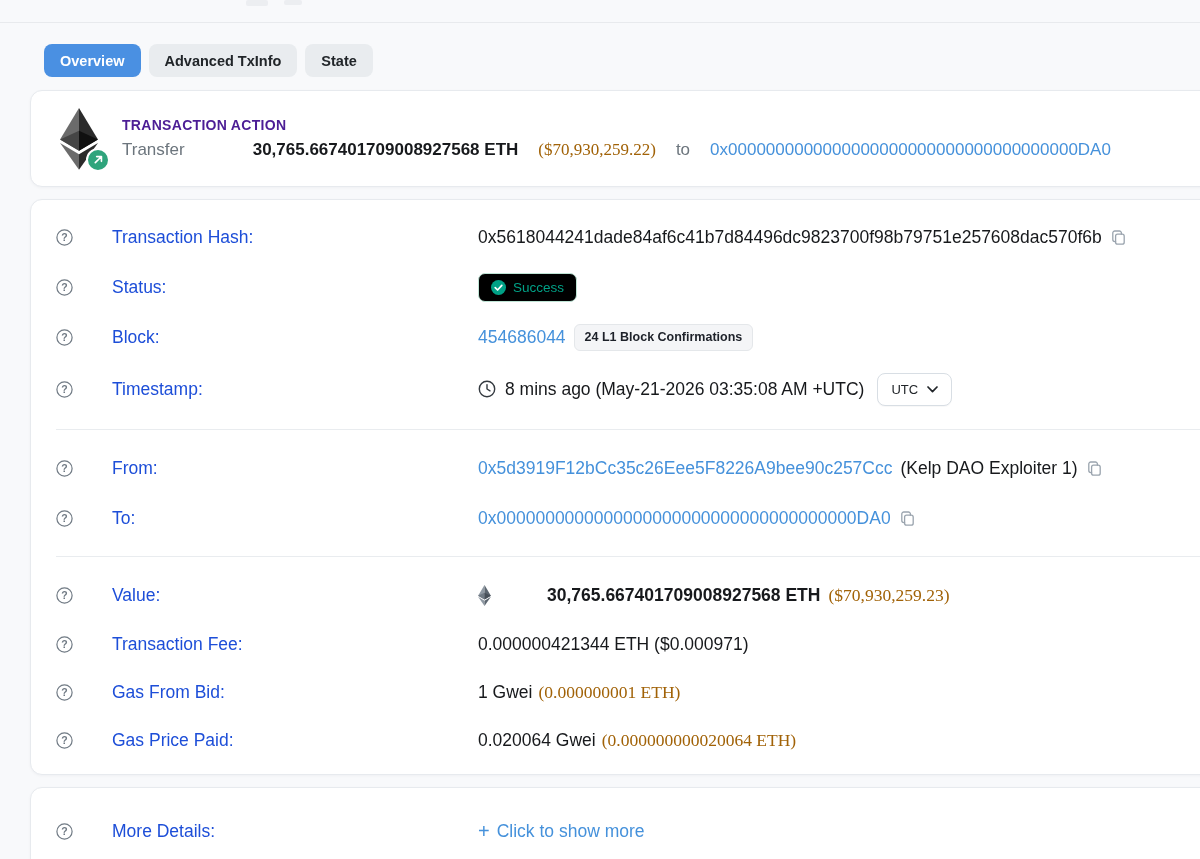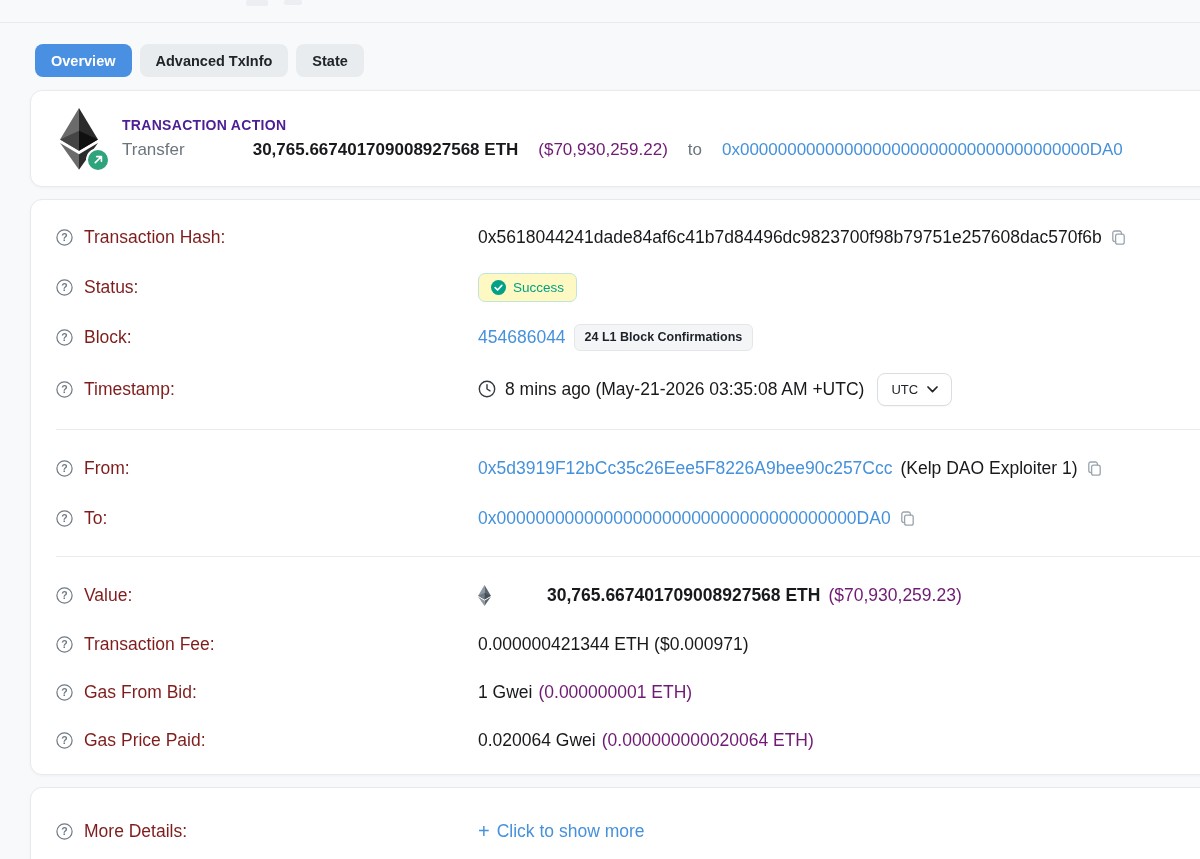--- a/index.html
+++ b/index.html
@@ -10,21 +10,21 @@
     font-family:"Liberation Sans","DejaVu Sans",sans-serif;
     color:#212529;
     -webkit-font-smoothing:antialiased;
   }
   .artifact { position:absolute; background:#eceef1; border-radius:2px; }
   .artifact.a1 { left:246px; top:0; width:22px; height:6px; }
   .artifact.a2 { left:284px; top:0; width:18px; height:5px; }
   .top-divider { position:absolute; left:0; top:22px; width:1200px; height:1px; background:#e8eaed; }
 
   
-  .tabs { position:absolute; left:35px; top:44px; display:flex; gap:8px; }
+  .tabs { position:absolute; left:44px; top:44px; display:flex; gap:8px; }
   .tab {
     height:33px; padding:0 16px; border:none; border-radius:8px;
     background:#e9ecef; color:#212529; font-family:inherit;
     font-size:14.5px; font-weight:bold; cursor:pointer; display:flex; align-items:center;
   }
   .tab.active { background:#4a90e2; color:#ffffff; }
 
   
   .card {
     position:absolute; left:30px; width:1192px;
@@ -40,40 +40,40 @@
   .eth-logo-wrap { position:relative; width:50px; height:62px; margin-right:16px; flex:0 0 auto; }
   .eth-badge {
     position:absolute; right:-4px; bottom:-2px; width:24px; height:24px;
     background:#2fa47c; border:2px solid #ffffff; border-radius:50%;
     display:flex; align-items:center; justify-content:center;
   }
   .action-text { display:flex; flex-direction:column; gap:7px; }
   .action-heading { font-size:14px; font-weight:bold; letter-spacing:.3px; color:#4c1d95; }
   .action-line { font-size:17px; display:flex; align-items:baseline; gap:20px; white-space:nowrap; }
   .t-gray  { color:#6c757d; }
-  .t-gray2 { color:#701a75; }
+  .t-gray2 { color:#a16207;font-family:Liberation Serif, serif; }
   .t-bold  { font-weight:bold; color:#17191c;margin-left:48px; }
   .t-link  { color:#4591db; text-decoration:none; cursor:pointer; }
 
   
   .card2 { padding:12px 0 0 25px; }
   .row { display:flex; align-items:center; height:50px; font-size:17.5px; }
   .row.h54 { height:54px; }
   .row.h48 { height:48px; }
   .label-col { width:422px; flex:0 0 auto; display:flex; align-items:center; gap:11px; }
-  .label-col .lbl { color:#7f1d1d; }
+  .label-col .lbl { color:#1d4ed8;margin-left:28px; }
   .value-col { display:flex; align-items:center; gap:8px; white-space:nowrap; }
   .hr { height:1px; background:#e9ecef; margin:13px 0; margin-right:20px; }
 
   .icon-btn { background:none; border:none; cursor:pointer; display:flex; align-items:center; padding:0; }
 
   
   .status-badge {
     display:flex; align-items:center; gap:7px; height:29px; padding:0 12px;
-    background:#fef9c3; border:1px solid #bfe5d6; border-radius:7px;
+    background:#000000; border:1px solid #bfe5d6; border-radius:7px;
     font-size:13.5px; color:#00a186;justify-content:flex-end;
   }
   
   .confirm-badge {
     display:flex; align-items:center; height:27px; padding:0 10px;
     background:#f4f5f7; border:1px solid #e4e7ea; border-radius:6px;
     font-size:12.5px; font-weight:bold; color:#1d2129;
   }
   
   .utc-btn {

